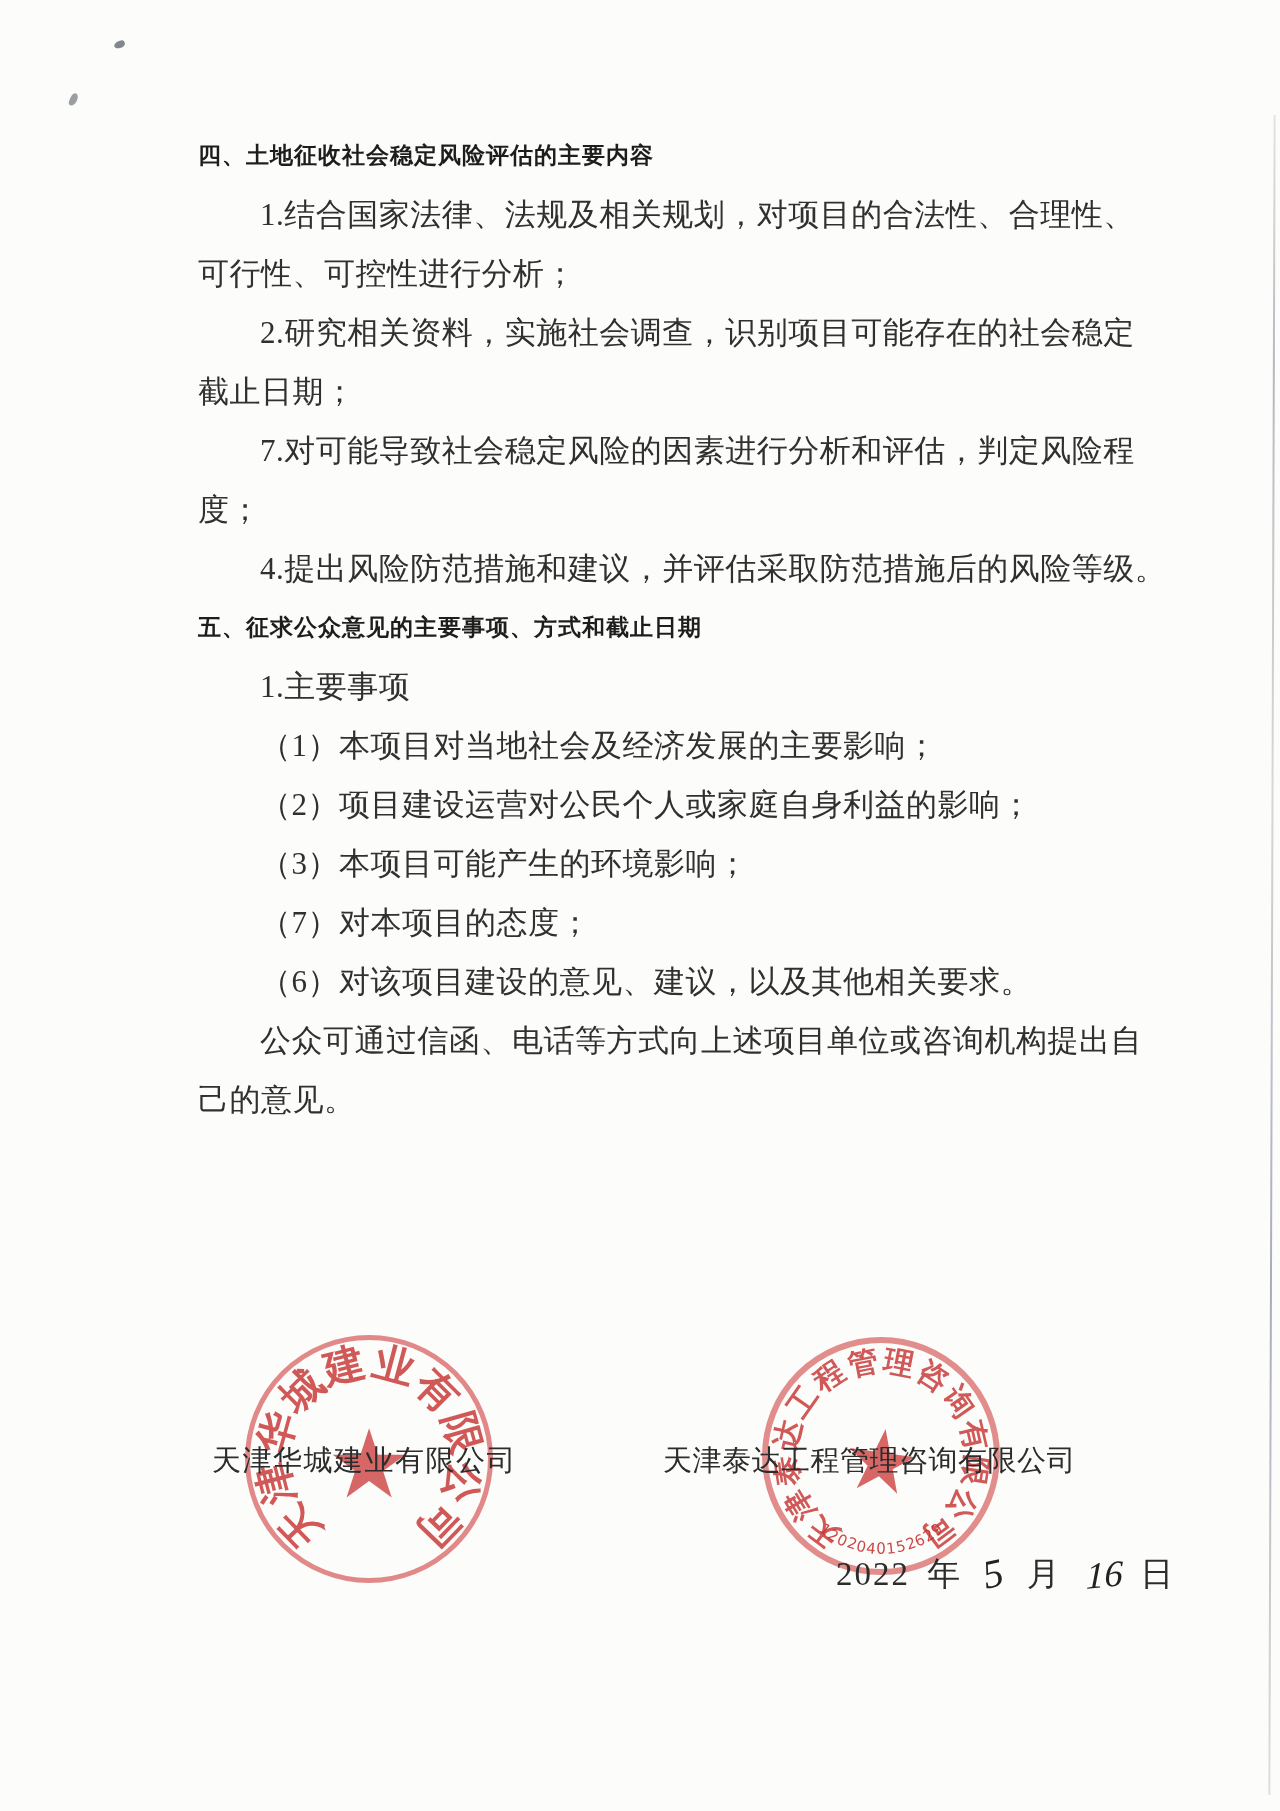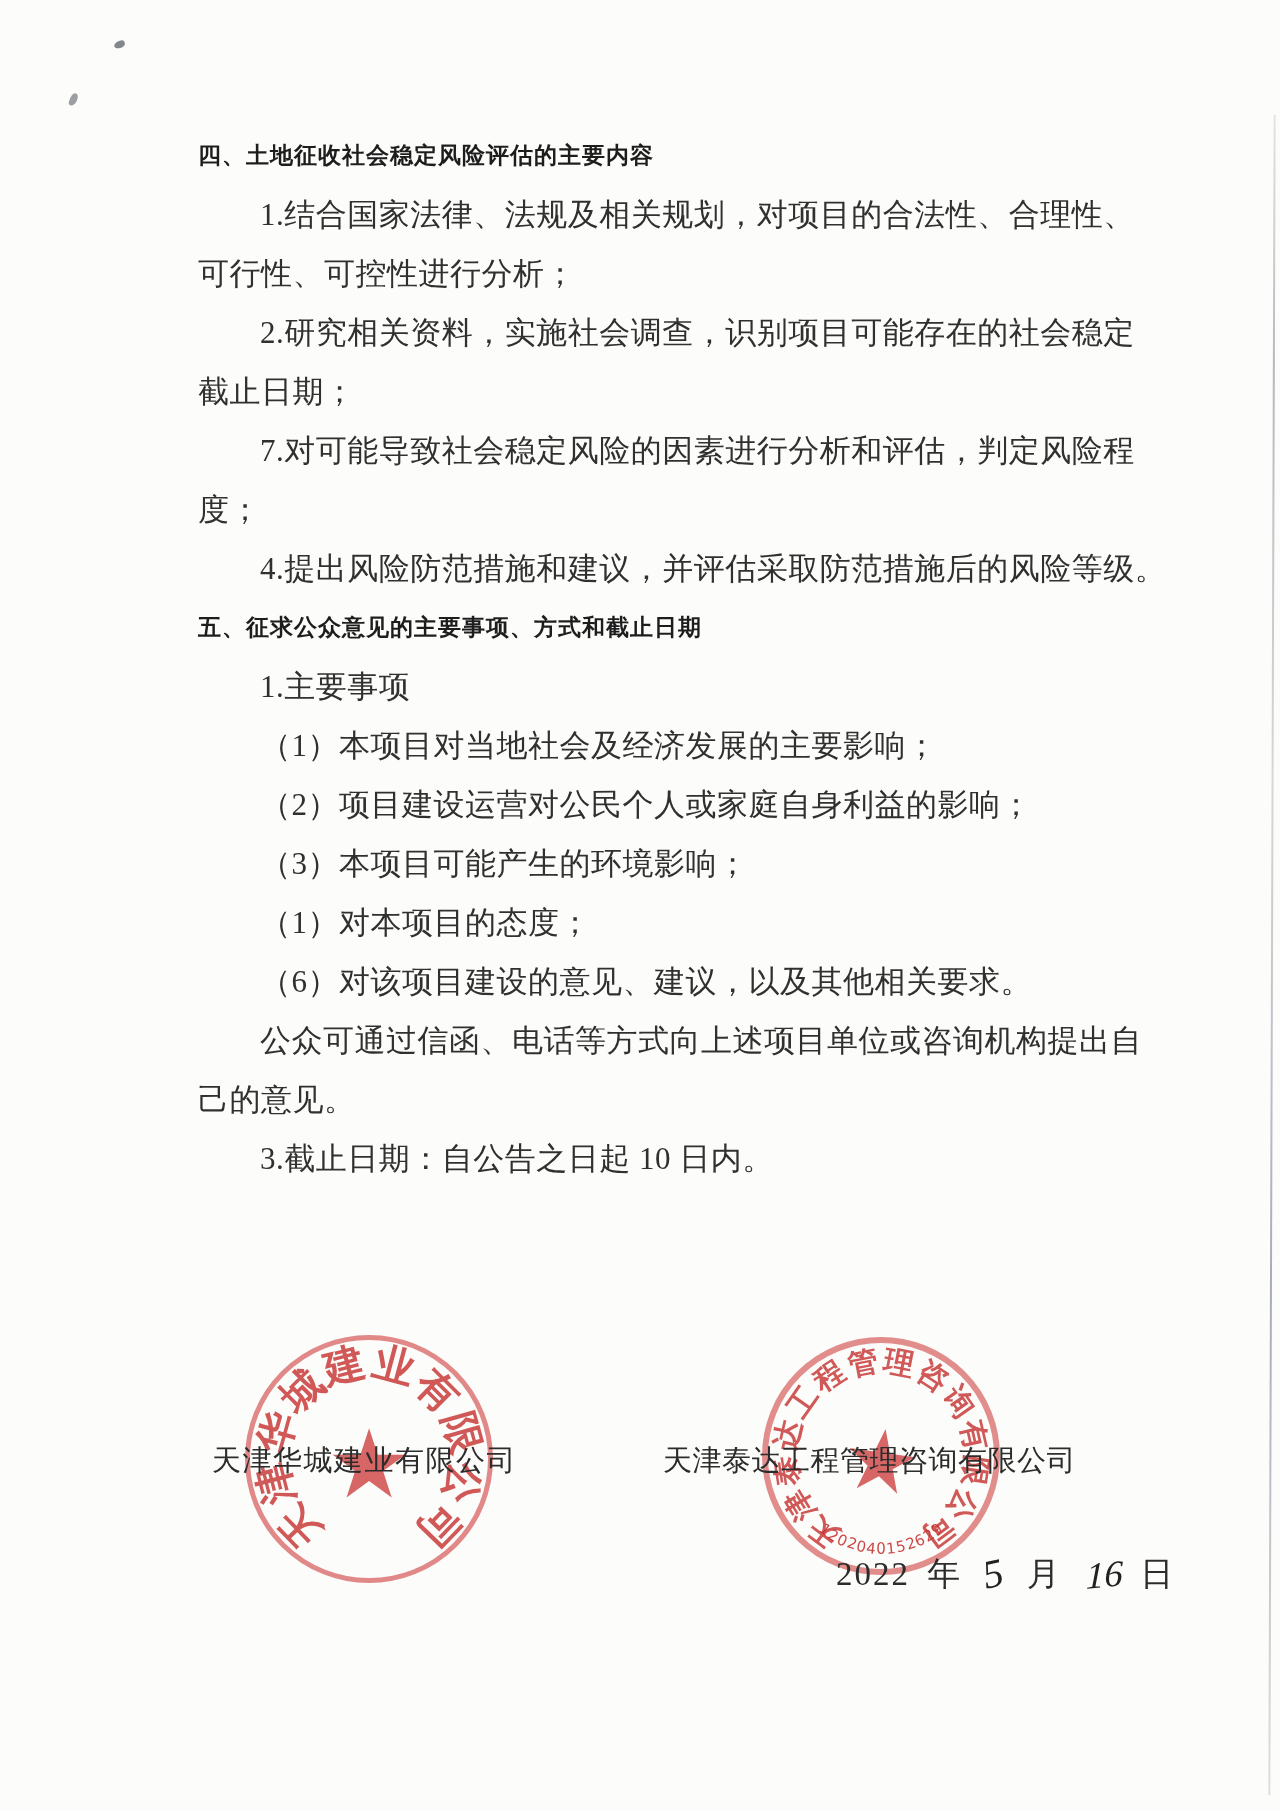--- a/index.html
+++ b/index.html
@@ -90,25 +90,24 @@
     <div class="line indent">2.研究相关资料，实施社会调查，识别项目可能存在的社会稳定</div>
     <div class="line">截止日期；</div>
     <div class="line indent">7.对可能导致社会稳定风险的因素进行分析和评估，判定风险程</div>
     <div class="line">度；</div>
     <div class="line indent">4.提出风险防范措施和建议，并评估采取防范措施后的风险等级。</div>
     <div class="line heading">五、征求公众意见的主要事项、方式和截止日期</div>
     <div class="line indent">1.主要事项</div>
     <div class="line indent">（1）本项目对当地社会及经济发展的主要影响；</div>
     <div class="line indent">（2）项目建设运营对公民个人或家庭自身利益的影响；</div>
     <div class="line indent">（3）本项目可能产生的环境影响；</div>
-    <div class="line indent">（1）对本项目的态度；</div>
+    <div class="line indent">（7）对本项目的态度；</div>
     <div class="line indent">（6）对该项目建设的意见、建议，以及其他相关要求。</div>
     <div class="line indent">公众可通过信函、电话等方式向上述项目单位或咨询机构提出自</div>
     <div class="line">己的意见。</div>
-    <div class="line indent">3.截止日期：自公告之日起 10 日内。</div>
   </div>
 
   <span class="company company-left">天津华城建业有限公司</span>
   <span class="company company-right">天津泰达工程管理咨询有限公司</span>
 
   <div class="date-row">
     <span class="d-year">2022</span>
     <span class="d-label">年</span>
     <span class="hand hand-month">5</span>
     <span class="d-label2">月</span>

